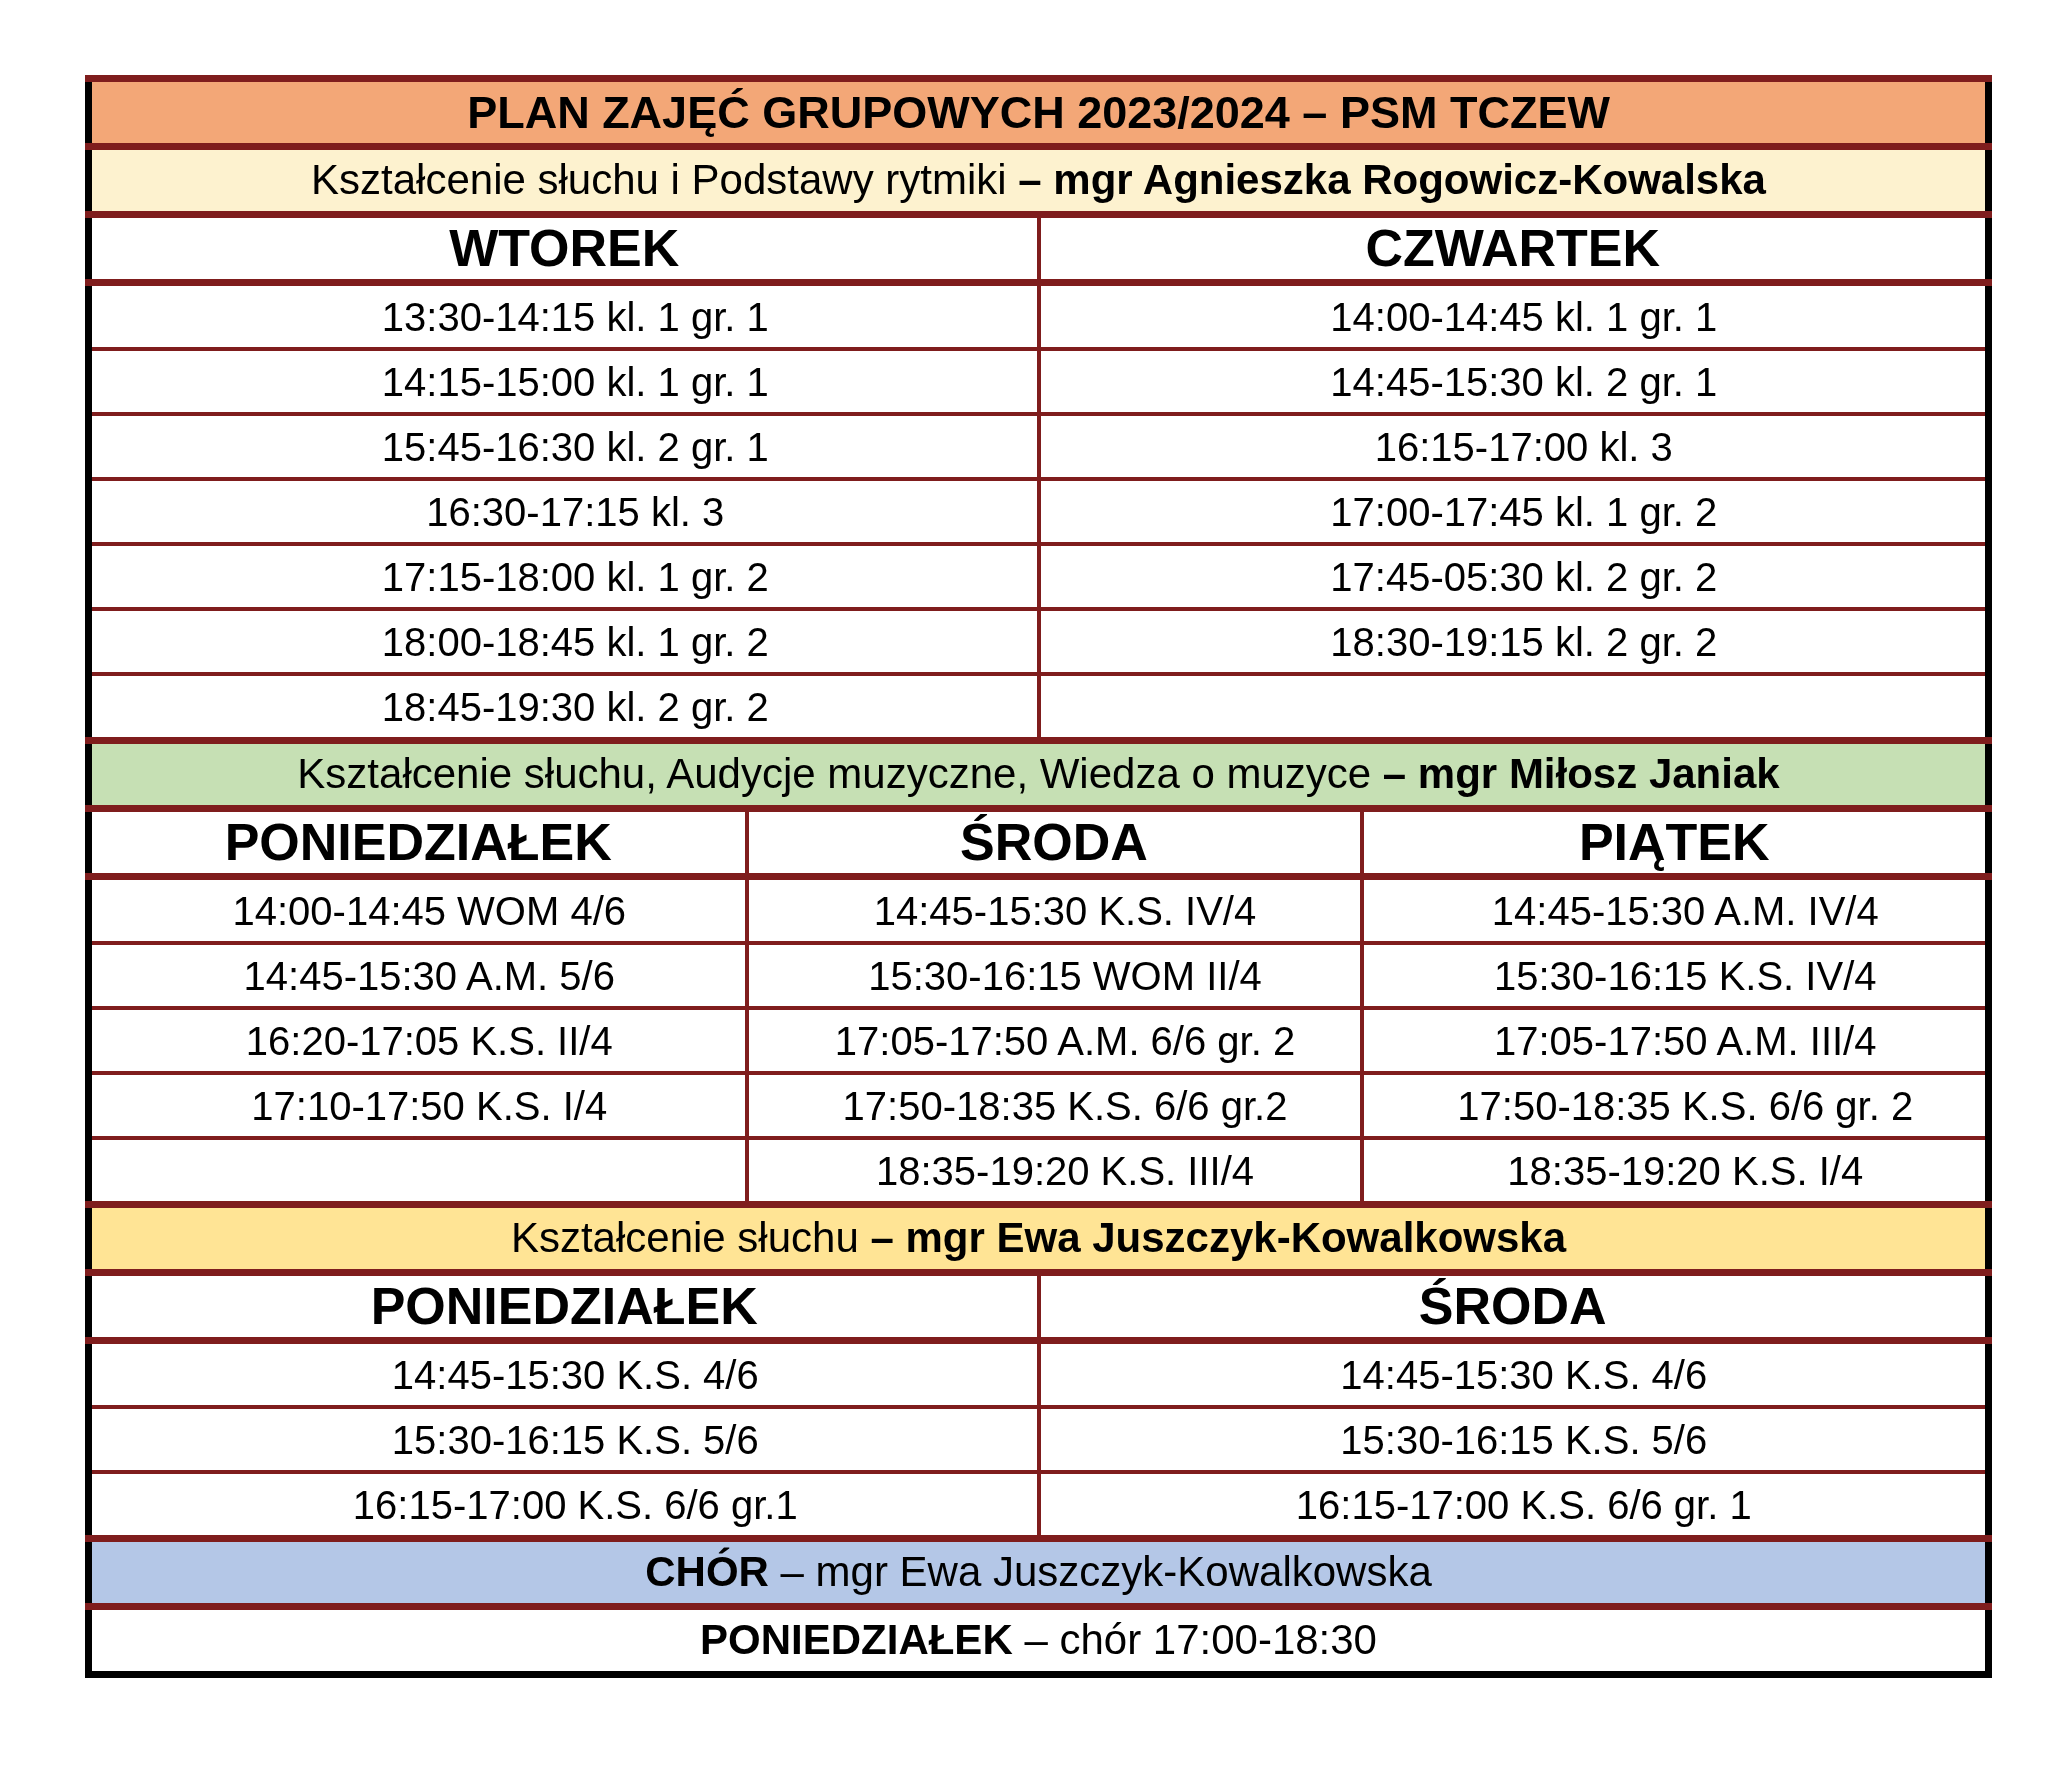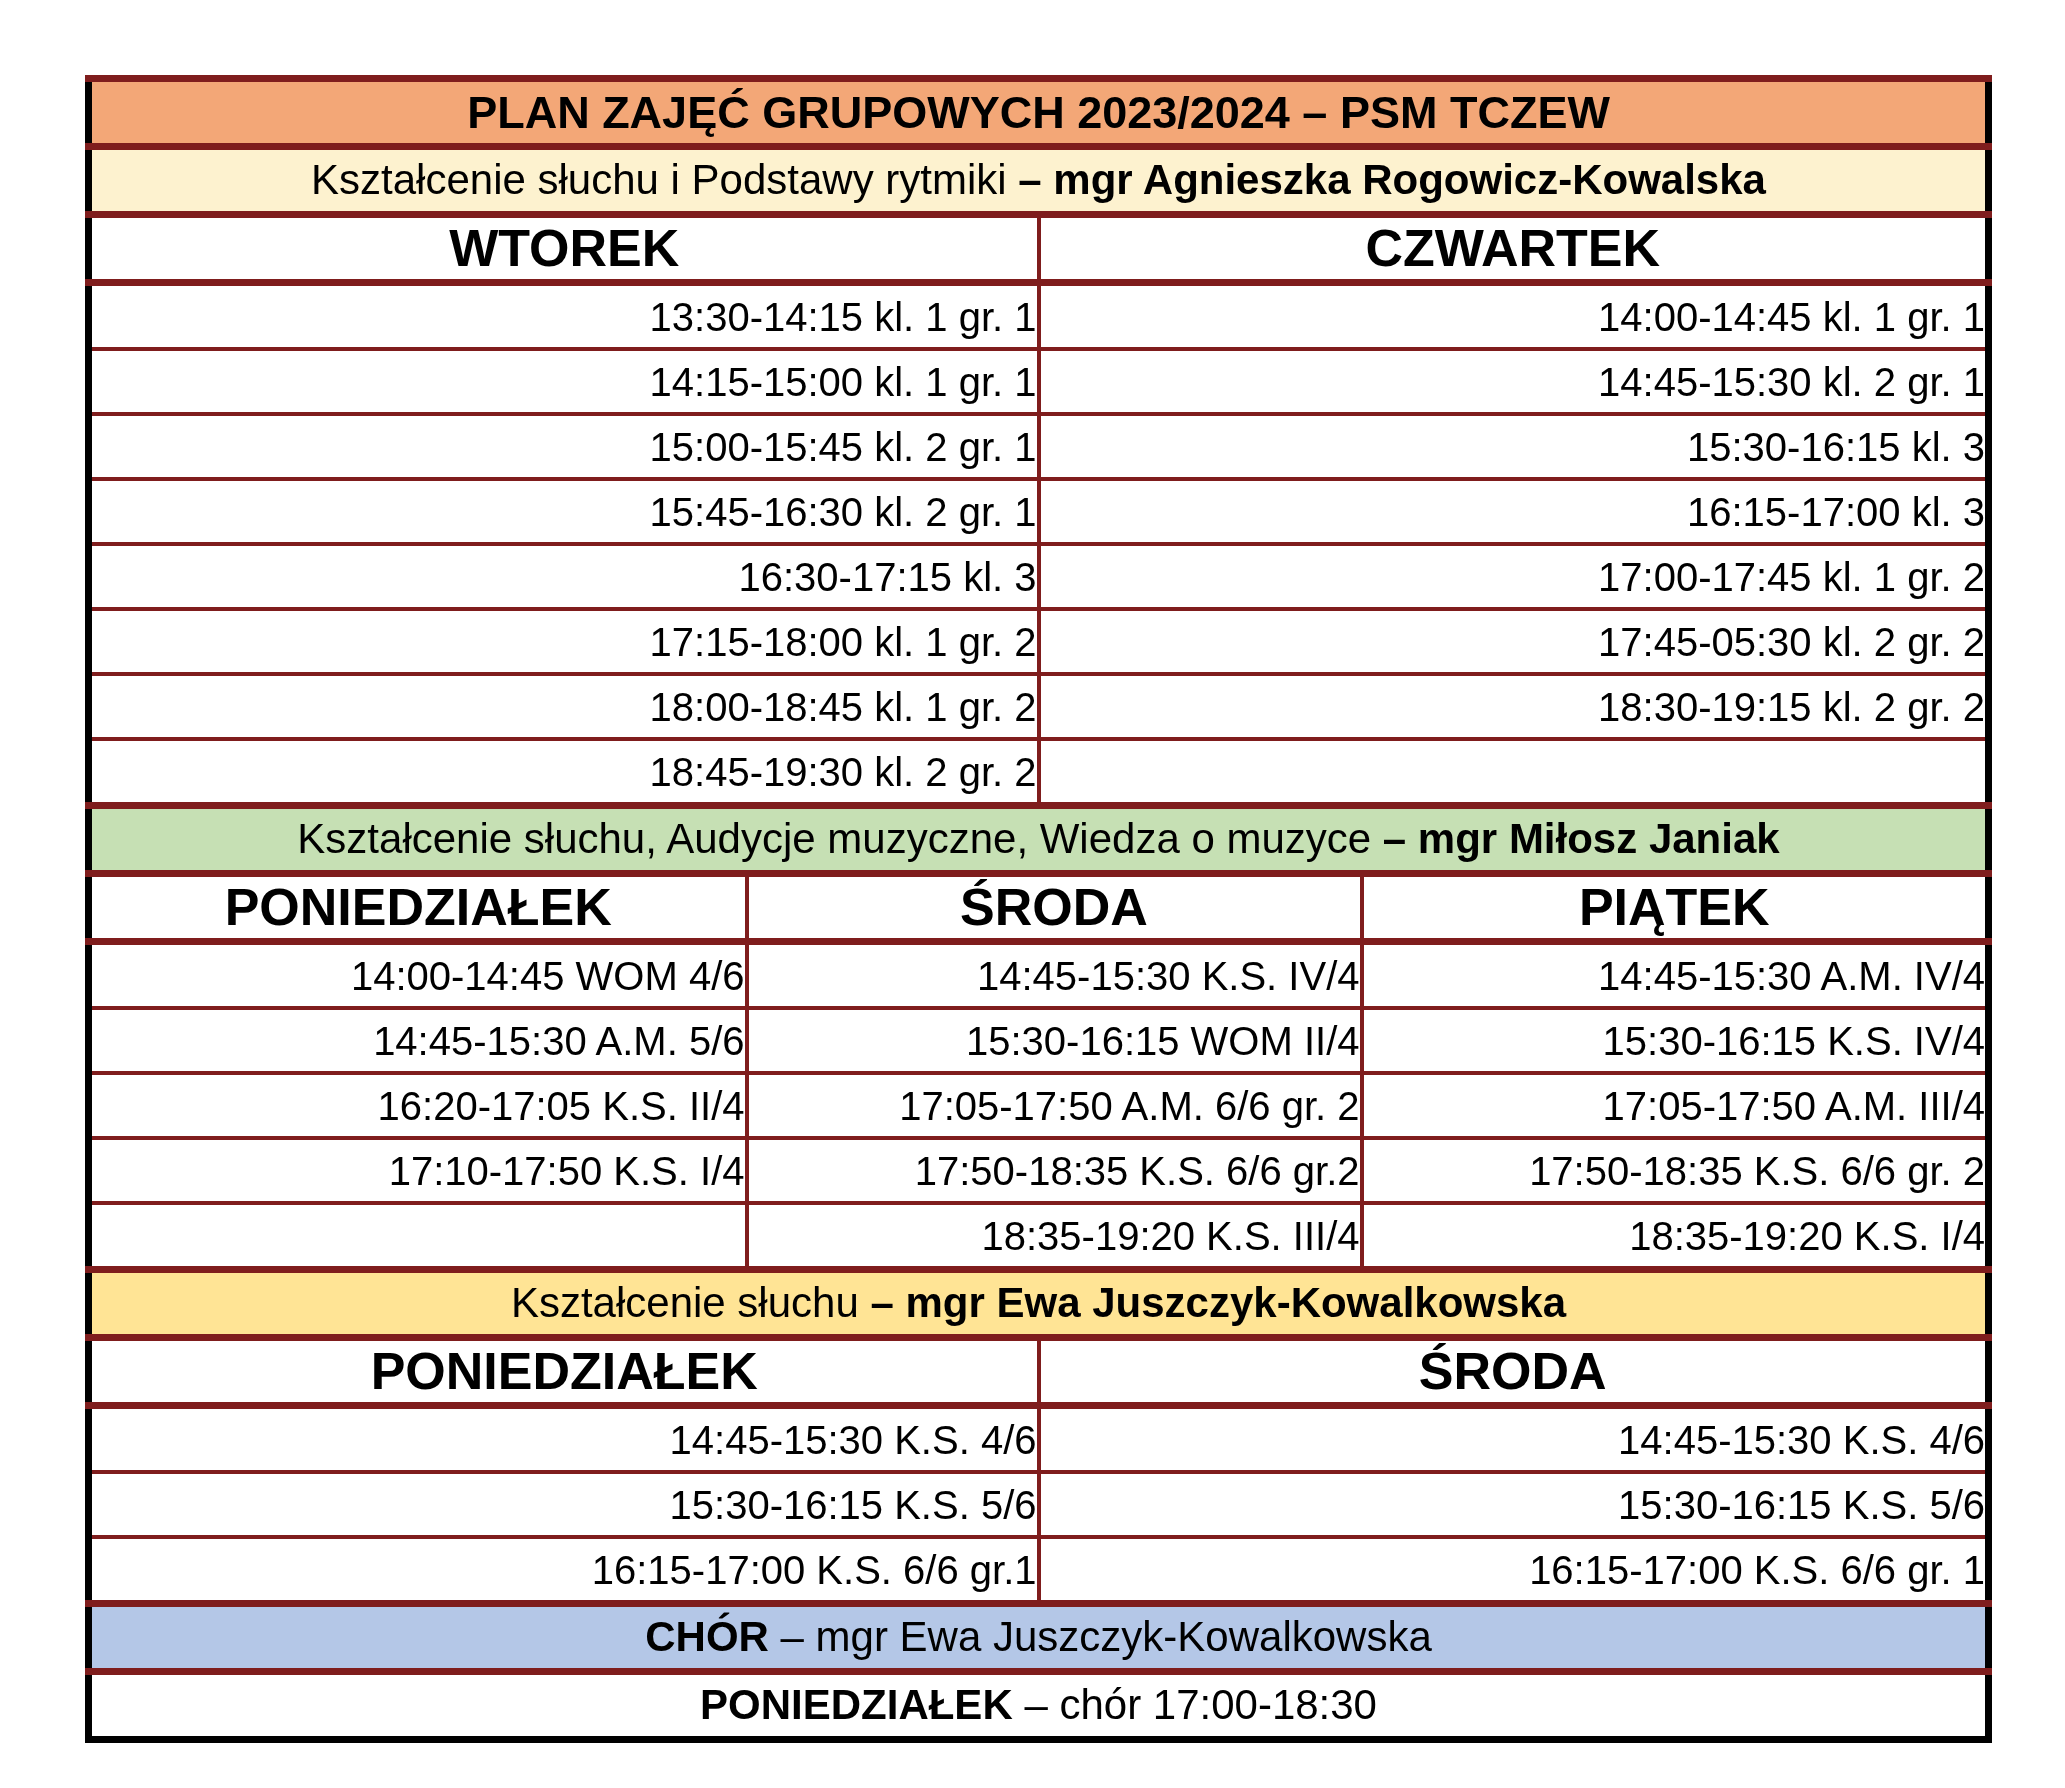--- a/index.html
+++ b/index.html
@@ -30,21 +30,21 @@
     border: 4px solid #7f1d1d;
     height: 61px;
     vertical-align: middle;
     font-size: 40px;
     line-height: 1.05;
     padding: 0;
     overflow: hidden;
     white-space: nowrap;
   }
   td.cell {
-    text-align: right;
+    text-align: center;
     padding-left: 22px;
   }
   tr.band td {
     border-top-width: 7px;
     border-bottom-width: 7px;
     text-align: center;
     font-size: 42px;
   }
   tr.title-band td {
     background: var(--title-bg, #F3A777);
@@ -94,24 +94,20 @@
           <td colspan="3">WTOREK</td>
           <td colspan="3">CZWARTEK</td>
         </tr>
         <tr>
           <td colspan="3" class="cell">13:30-14:15 kl. 1 gr. 1</td>
           <td colspan="3" class="cell">14:00-14:45 kl. 1 gr. 1</td>
         </tr>
         <tr>
           <td colspan="3" class="cell">14:15-15:00 kl. 1 gr. 1</td>
           <td colspan="3" class="cell">14:45-15:30 kl. 2 gr. 1</td>
-        </tr>
-        <tr>
-          <td colspan="3" class="cell">15:00-15:45 kl. 2 gr. 1</td>
-          <td colspan="3" class="cell">15:30-16:15 kl. 3</td>
         </tr>
         <tr>
           <td colspan="3" class="cell">15:45-16:30 kl. 2 gr. 1</td>
           <td colspan="3" class="cell">16:15-17:00 kl. 3</td>
         </tr>
         <tr>
           <td colspan="3" class="cell">16:30-17:15 kl. 3</td>
           <td colspan="3" class="cell">17:00-17:45 kl. 1 gr. 2</td>
         </tr>
         <tr>

